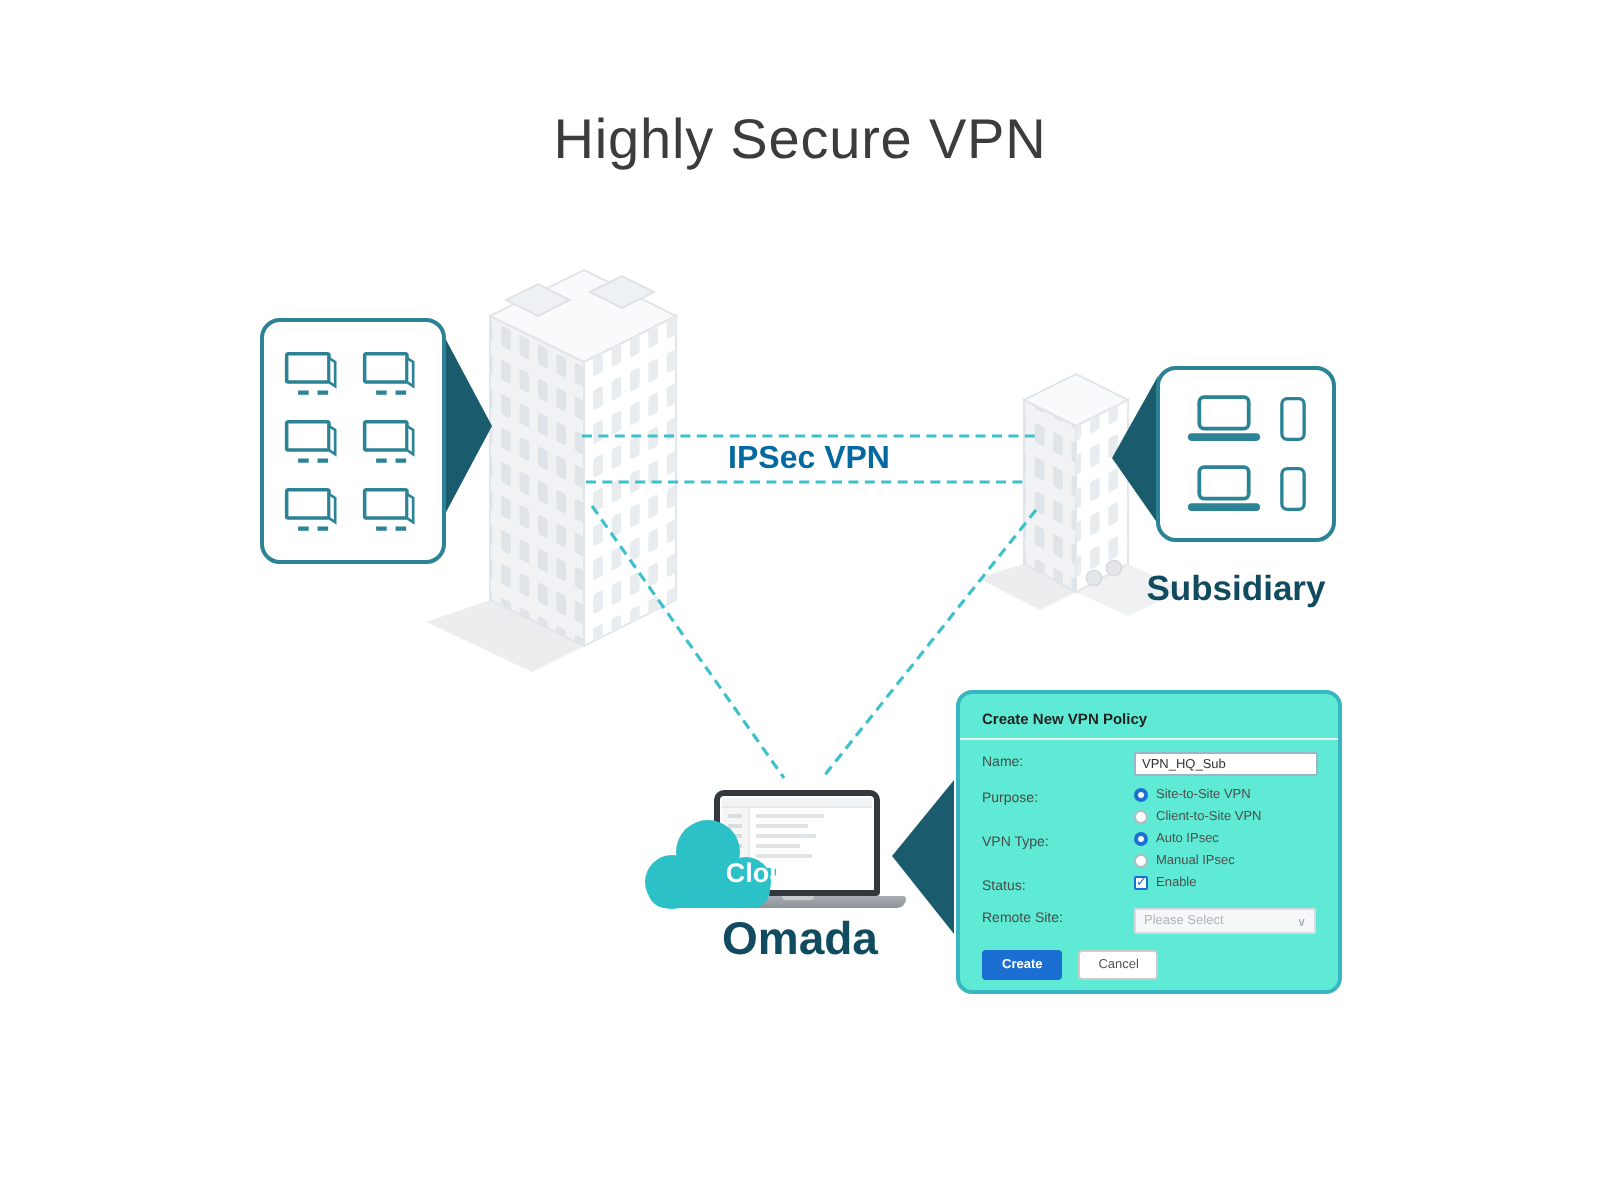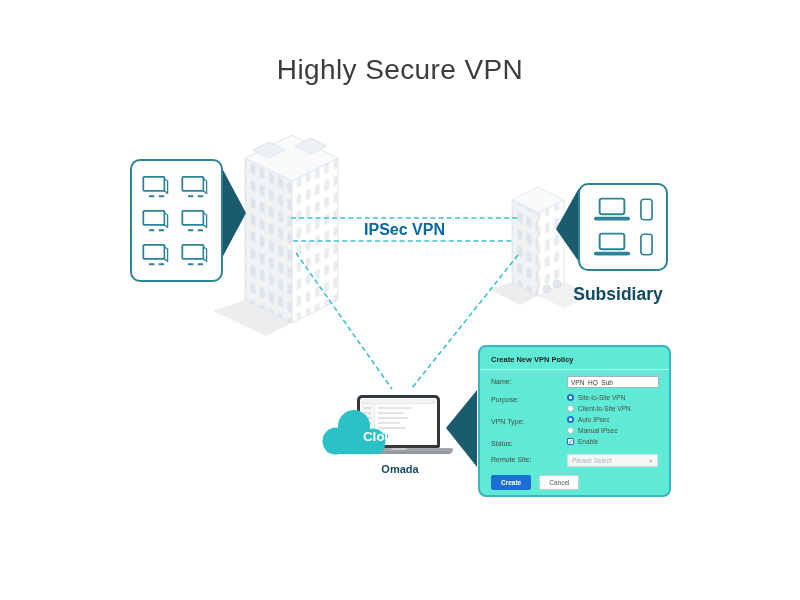--- a/index.html
+++ b/index.html
@@ -22,21 +22,21 @@
   .hq-grid{display:grid;grid-template-columns:auto auto;column-gap:9px;row-gap:8px;}
   .sub-box{left:578px;top:183px;width:90px;height:88px;}
   .sub-grid{display:grid;grid-template-columns:auto auto;column-gap:9px;row-gap:9px;align-items:center;justify-items:center;}
 
   
   .site-label{font-size:17.5px;font-weight:bold;color:#114b5f;text-align:center;z-index:3;}
   .hq-label{left:94px;top:294px;width:170px;}
   .sub-label{left:533px;top:284px;width:170px;}
   .ipsec-label{left:322px;top:221px;width:165px;text-align:center;font-size:16px;
                font-weight:bold;color:#0369a1;z-index:3;}
-  .omada-label{left:315px;top:460px;width:170px;line-height:19px;font-size:11px;}
+  .omada-label{left:315px;top:460px;width:170px;line-height:19px;font-size:23px;}
 
   
   .laptop-screen{left:357px;top:395px;width:83px;height:53px;background:#fff;
                  border:3px solid #33383c;border-radius:5px 5px 2px 2px;box-sizing:border-box;z-index:3;}
   .screen-inner{position:absolute;inset:1px;background:#fff;overflow:hidden;}
   .scr-topbar{height:4px;background:#f1f3f4;border-bottom:1px solid #e5e8ea;}
   .scr-side{position:absolute;left:0;top:5px;bottom:0;width:13px;background:#f5f6f7;border-right:1px solid #e9ebed;}
   .scr-side i{display:block;width:7px;height:2px;background:#d9dde0;margin:3px auto 0;}
   .scr-rows{position:absolute;left:17px;top:8px;right:4px;}
   .scr-rows i{display:block;height:2px;background:#e1e5e8;margin-bottom:3px;}

